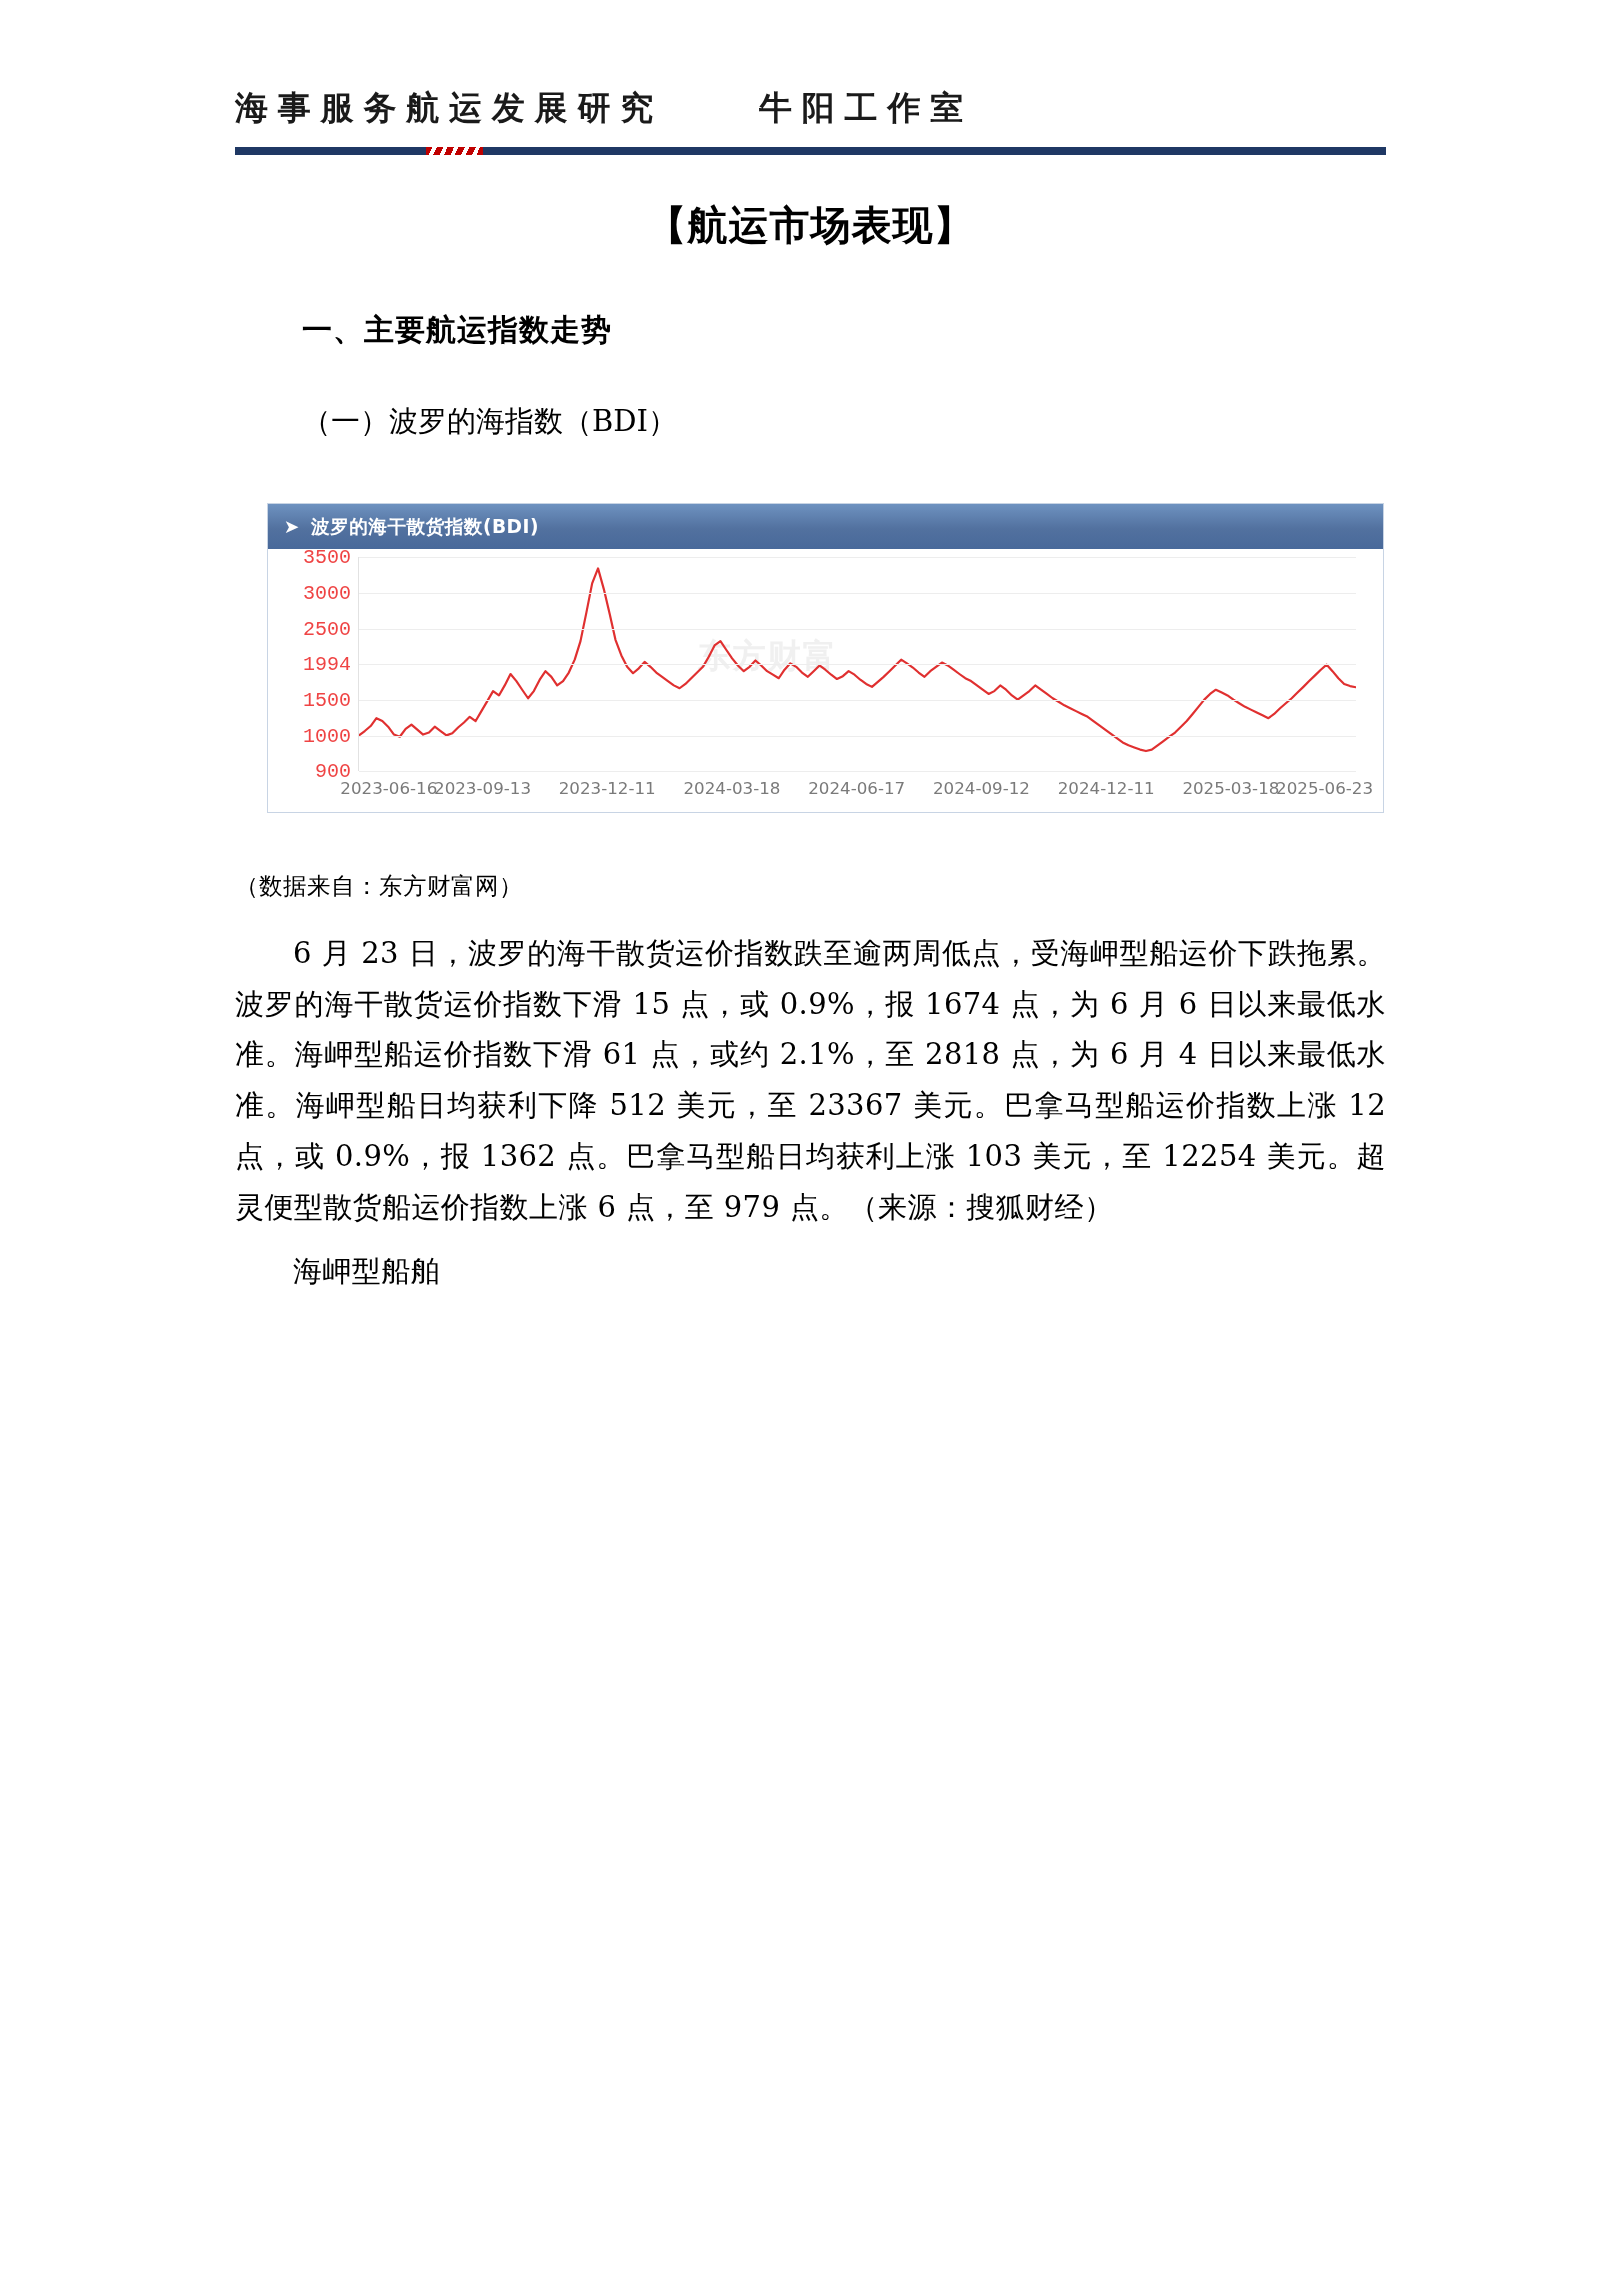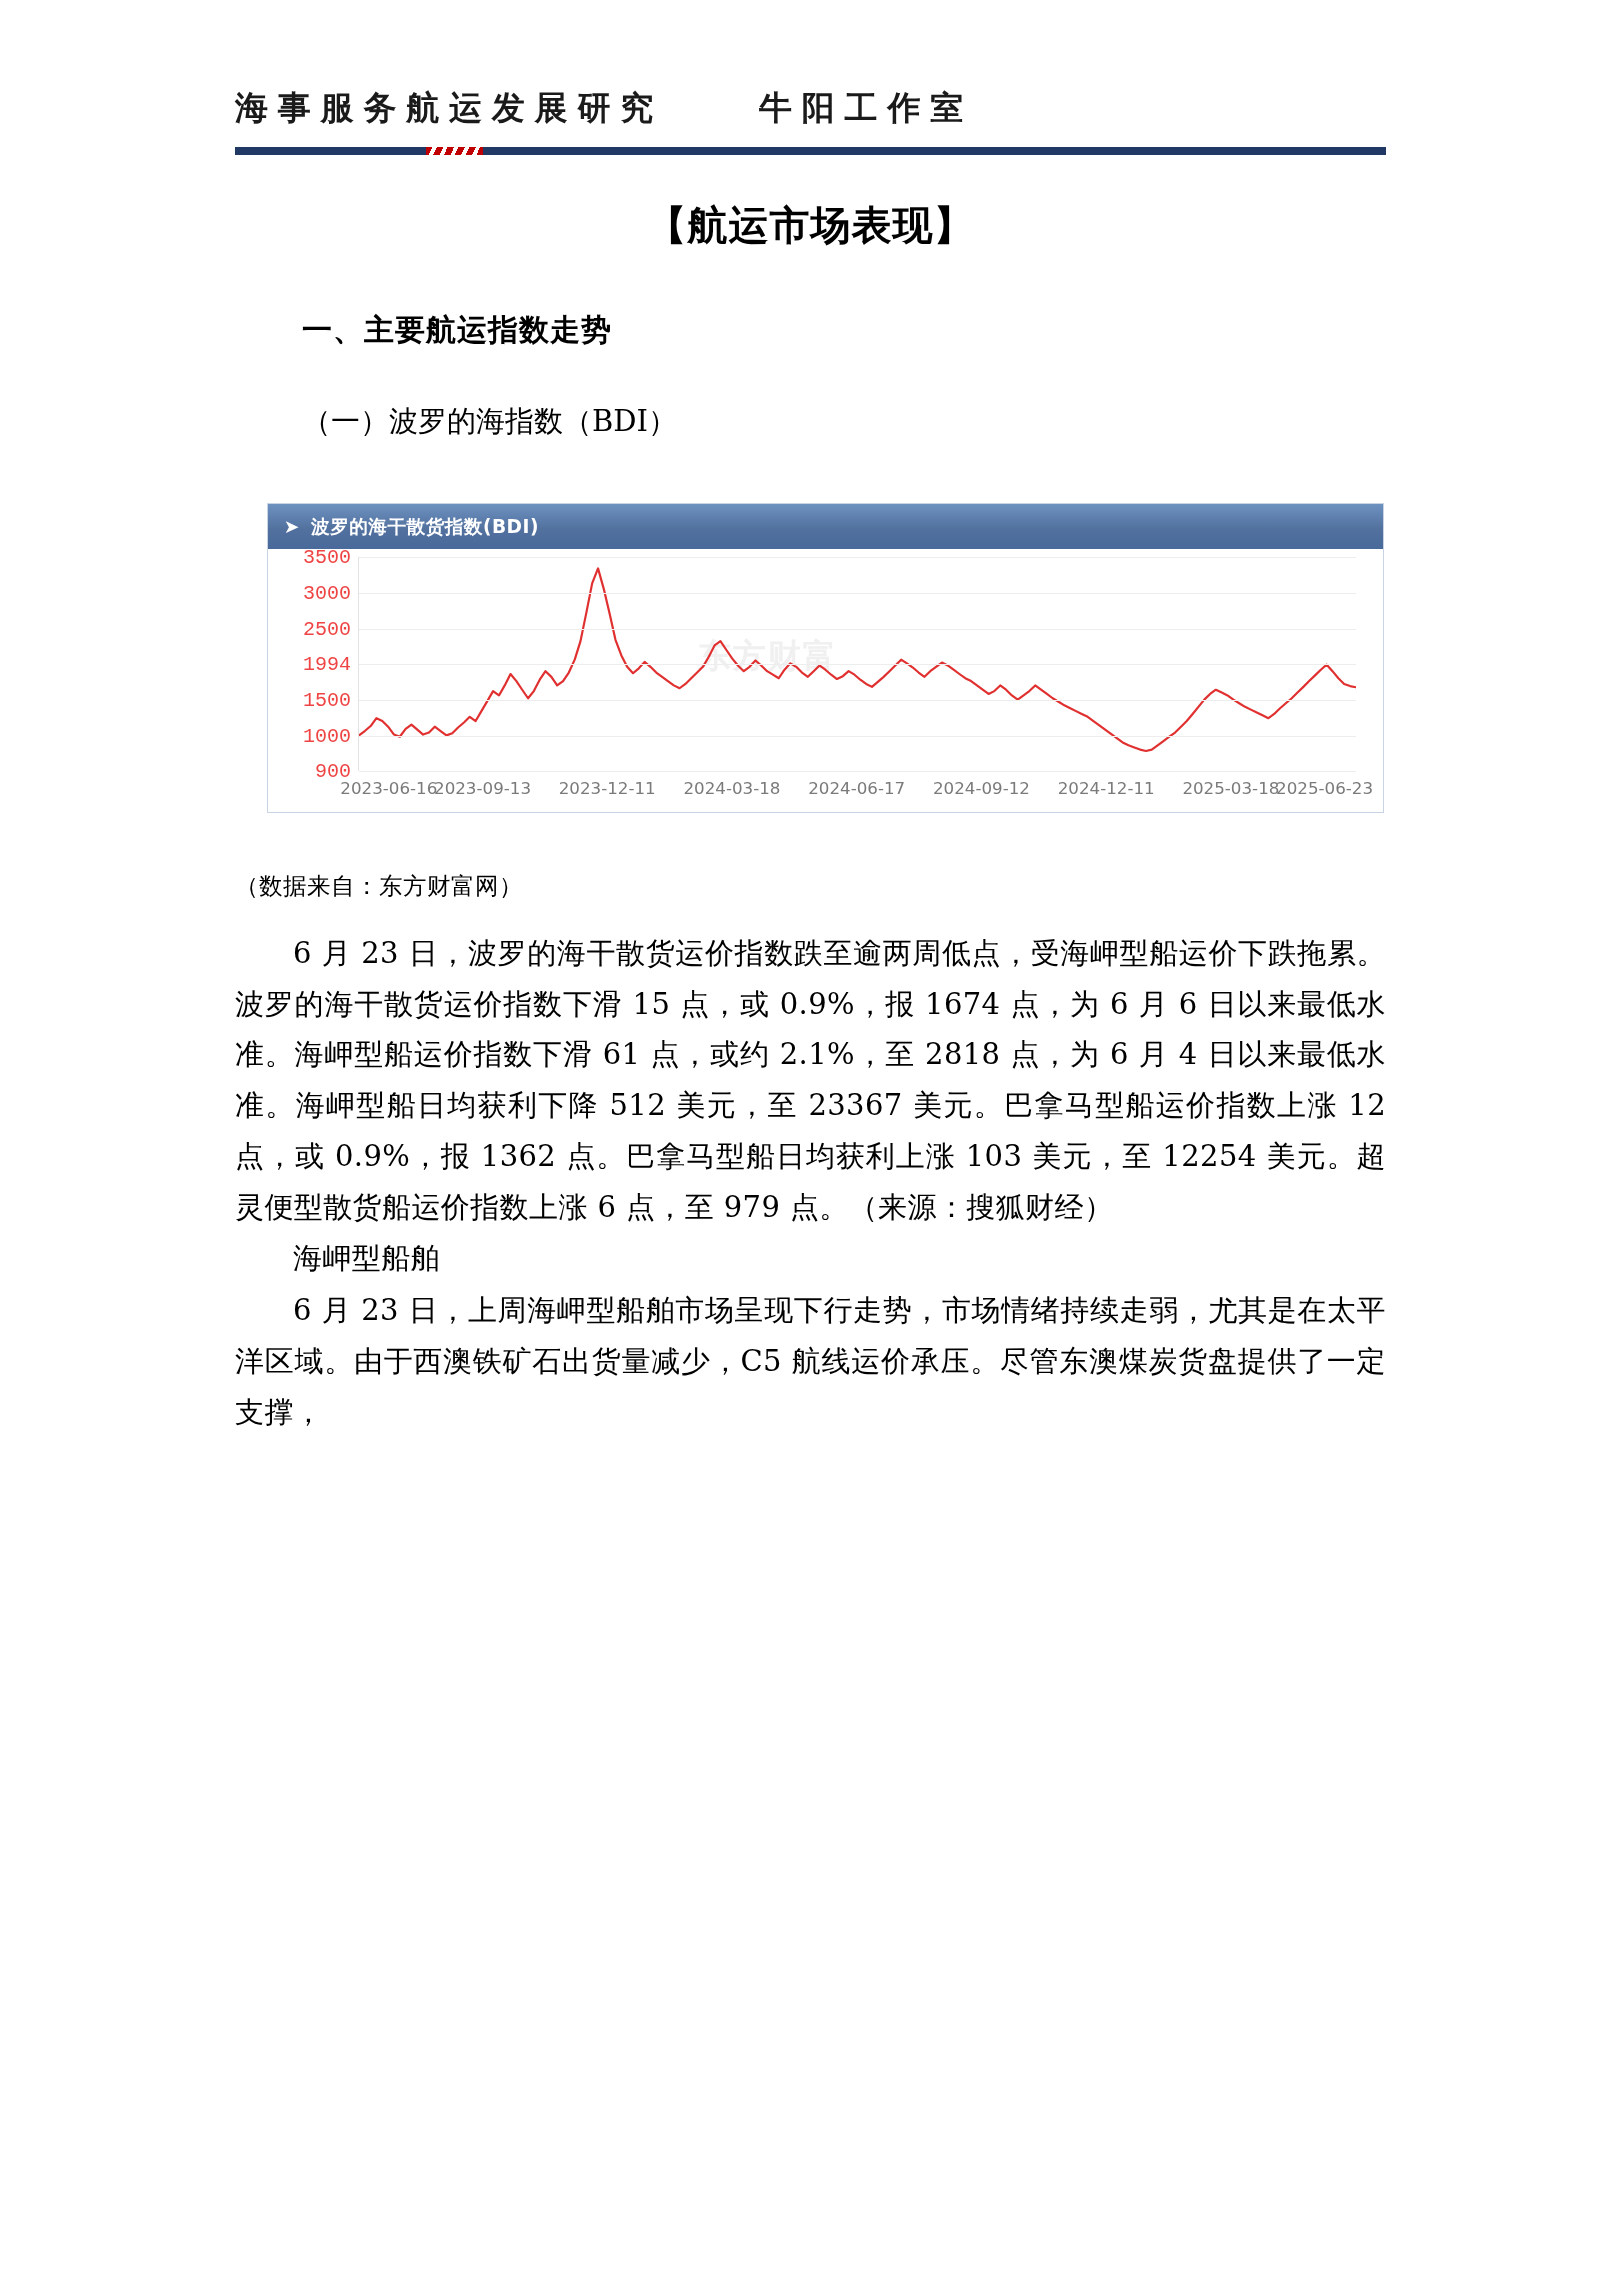--- a/index.html
+++ b/index.html
@@ -194,21 +194,21 @@
     font-family: "DejaVu Serif", serif;
     font-size: 29px;
     line-height: 1.75;
     margin: 25.5px 0 0 0;
     text-align: justify;
     text-justify: inter-ideograph;
     text-indent: 2em;
     letter-spacing: 0.4px;
   }
   p.body.tight {
-    margin-top: 1px;
+    margin-top: 14px;
   }
 </style>
 </head>
 <body>
 
 <div class="page">
 
   <div class="header">
     <div class="header-title">海事服务航运发展研究</div>
     <div class="header-studio">牛阳工作室</div>
@@ -260,16 +260,15 @@
           <div class="xlabel" style="left: 87.5%;">2025-03-18</div>
           <div class="xlabel" style="left: 100%; transform: translateX(-82%);">2025-06-23</div>
         </div>
     </div>
   </div>
 
   <div class="source-note">（数据来自：东方财富网）</div>
 
   <p class="body">6 月 23 日，波罗的海干散货运价指数跌至逾两周低点，受海岬型船运价下跌拖累。波罗的海干散货运价指数下滑 15 点，或 0.9%，报 1674 点，为 6 月 6 日以来最低水准。海岬型船运价指数下滑 61 点，或约 2.1%，至 2818 点，为 6 月 4 日以来最低水准。海岬型船日均获利下降 512 美元，至 23367 美元。巴拿马型船运价指数上涨 12 点，或 0.9%，报 1362 点。巴拿马型船日均获利上涨 103 美元，至 12254 美元。超灵便型散货船运价指数上涨 6 点，至 979 点。（来源：搜狐财经）</p>
   <p class="body tight">海岬型船舶</p>
-  <p class="body tight">6 月 23 日，上周海岬型船舶市场呈现下行走势，市场情绪持续走弱，尤其是在太平洋区域。由于西澳铁矿石出货量减少，C5 航线运价承压。尽管东澳煤炭货盘提供了一定支撑，</p>
 
 </div>
 
 
 </body></html>

